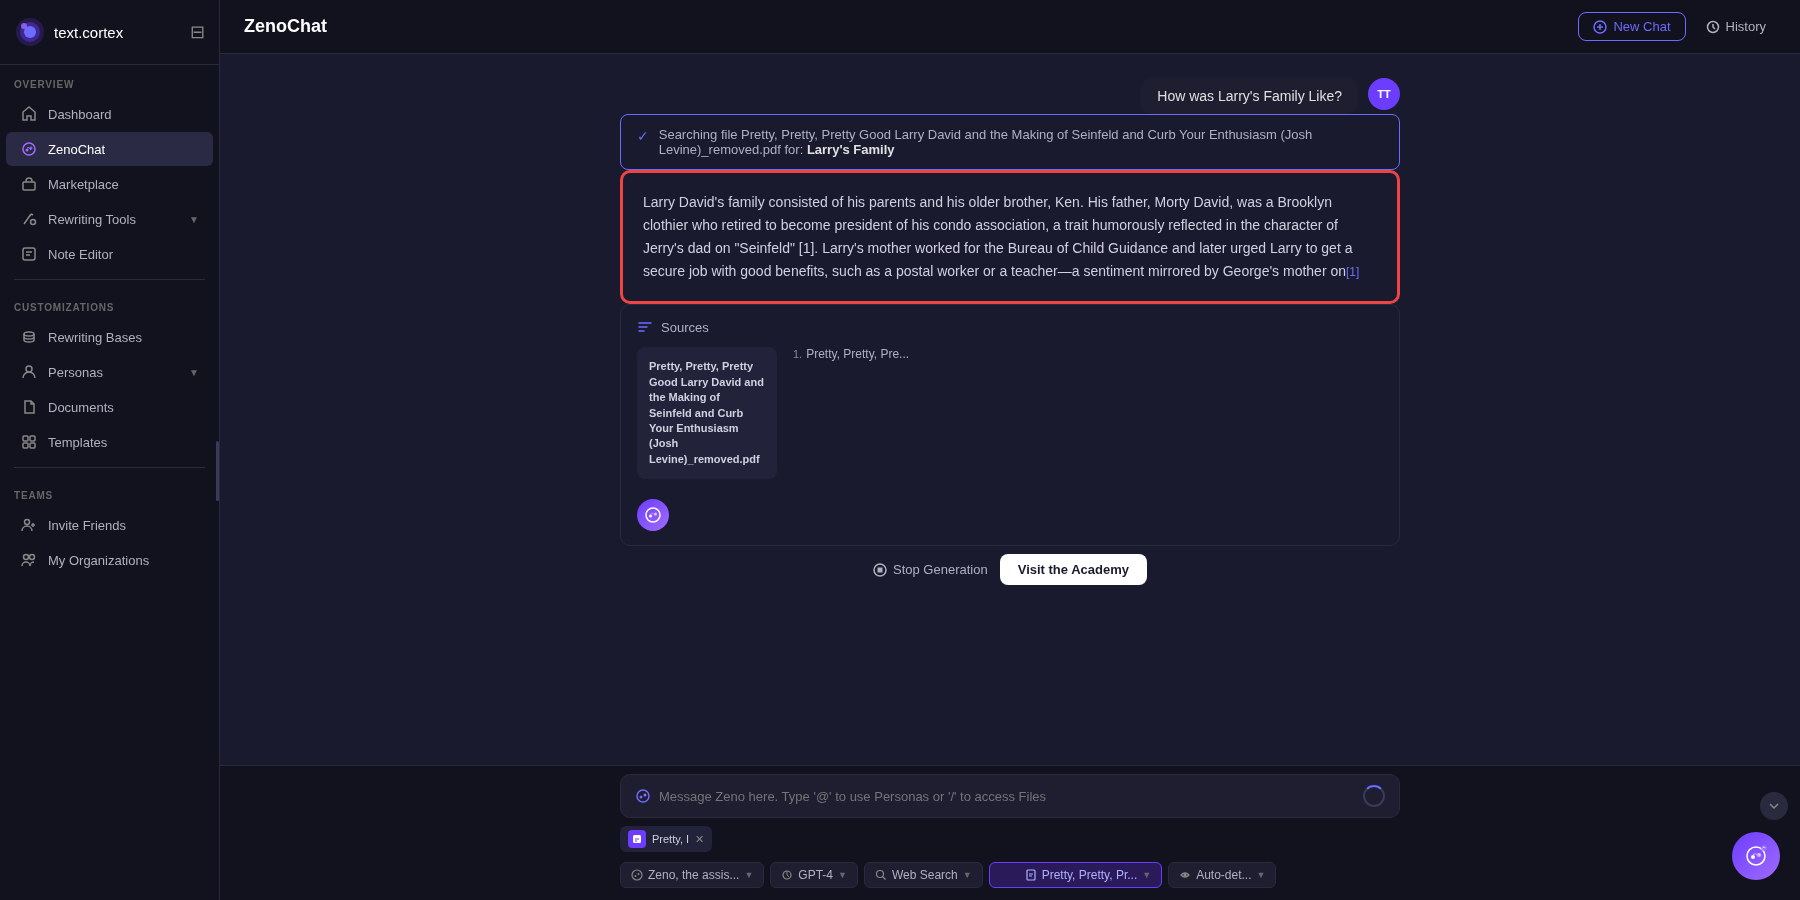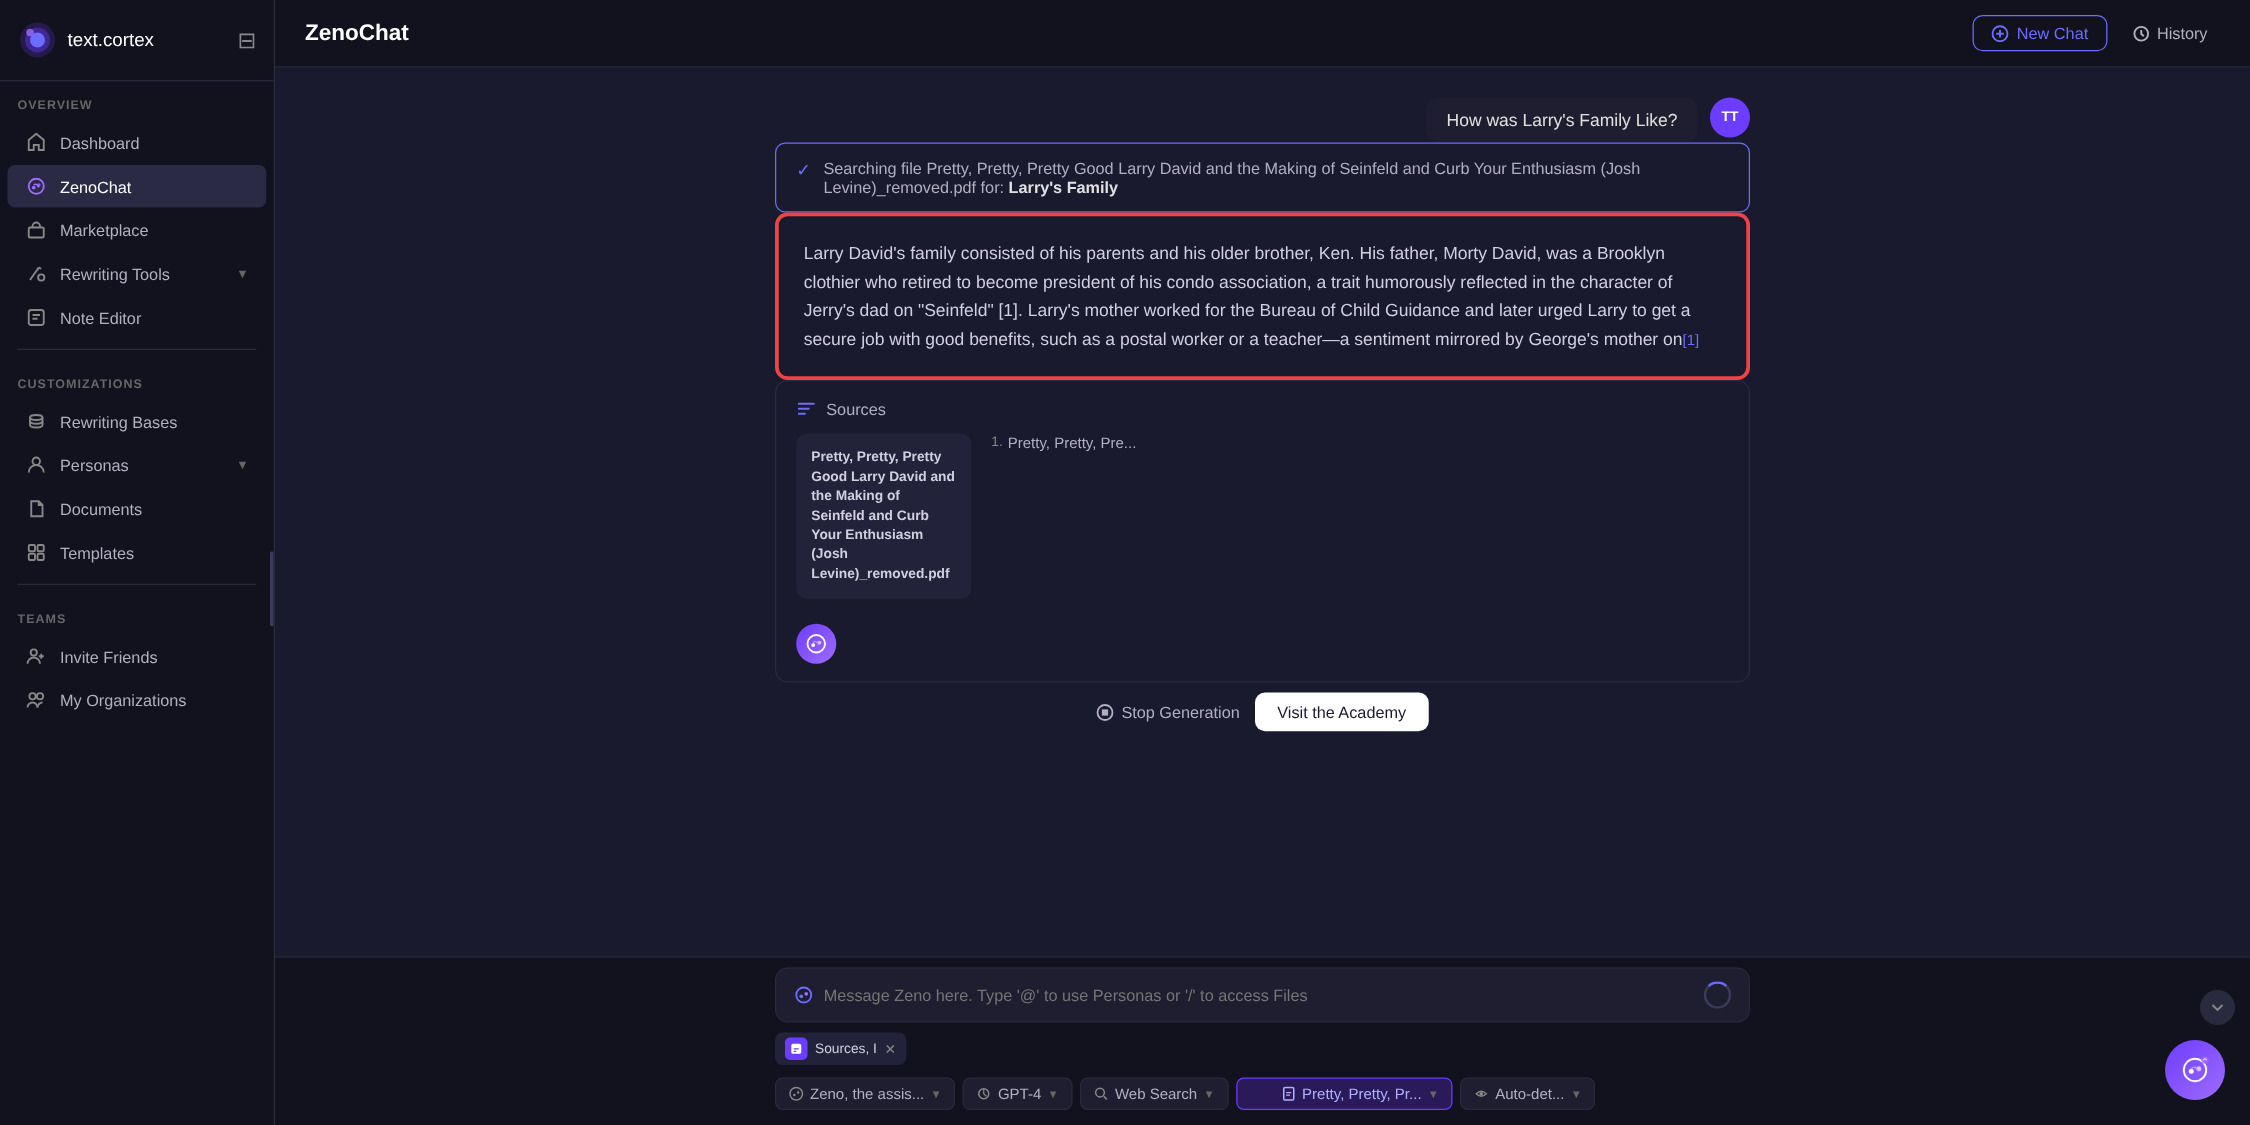--- a/index.html
+++ b/index.html
@@ -334,21 +334,21 @@
       cursor: pointer;
     }
 
     .btn-visit-academy {
       background: #ffffff;
       color: #1a1a2e;
       border: none;
       border-radius: 8px;
       padding: 8px 18px;
       font-size: 13px;
-      font-weight: 400;
+      font-weight: 700;
       cursor: pointer;
     }
 
     
     .chat-input-area {
       padding: 8px 400px 12px;
       background: #12121e;
       border-top: 1px solid #2a2a3e;
     }
 
@@ -724,21 +724,21 @@
     </div>
 
     <div style="margin-bottom:4px;">
       <div class="file-chip">
         <div class="file-chip-icon">
           <svg width="10" height="10" viewBox="0 0 10 10" fill="none">
             <rect x="1" y="1" width="8" height="8" rx="1.5" fill="#fff"></rect>
             <path d="M3 5h4M3 7h2" stroke="#6c3cff" stroke-width="1"></path>
           </svg>
         </div>
-        <span>Sources, I</span>
+        <span>Pretty, I</span>
         <span class="file-chip-close">✕</span>
       </div>
     </div>
 
     <div class="chat-toolbar">
       <button class="toolbar-btn">
         <svg width="12" height="12" viewBox="0 0 12 12" fill="none">
           <circle cx="6" cy="6" r="5" stroke="#888" stroke-width="1.2"></circle>
           <circle cx="4.5" cy="7" r="1" fill="#888"></circle>
           <circle cx="7.5" cy="5" r="1" fill="#888"></circle>

